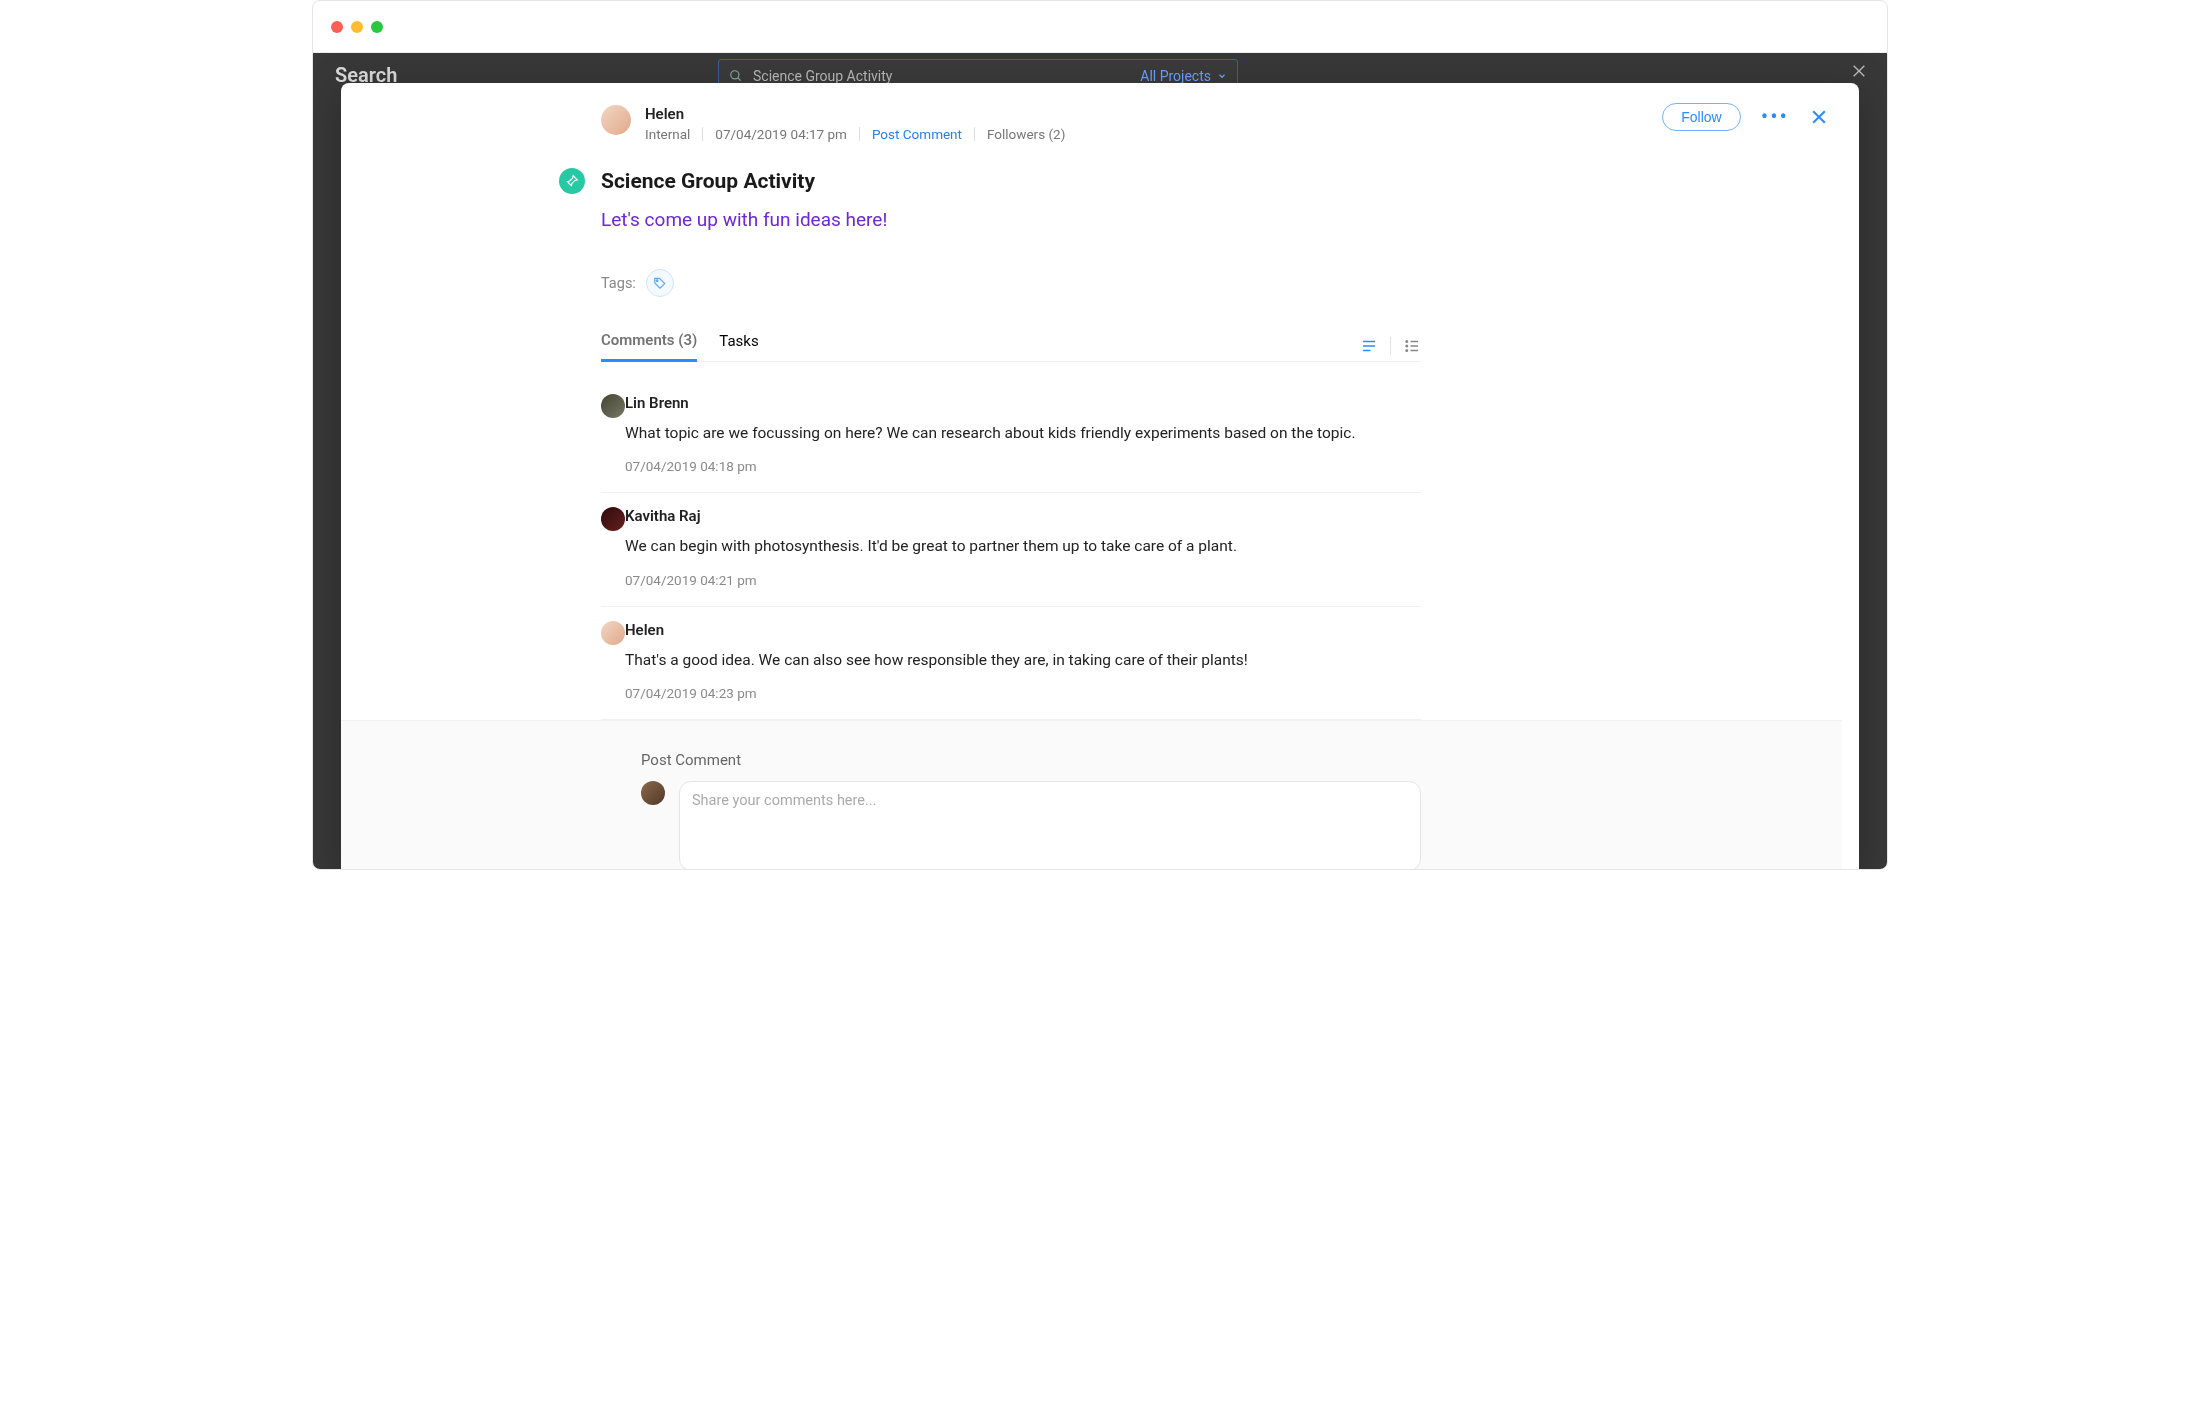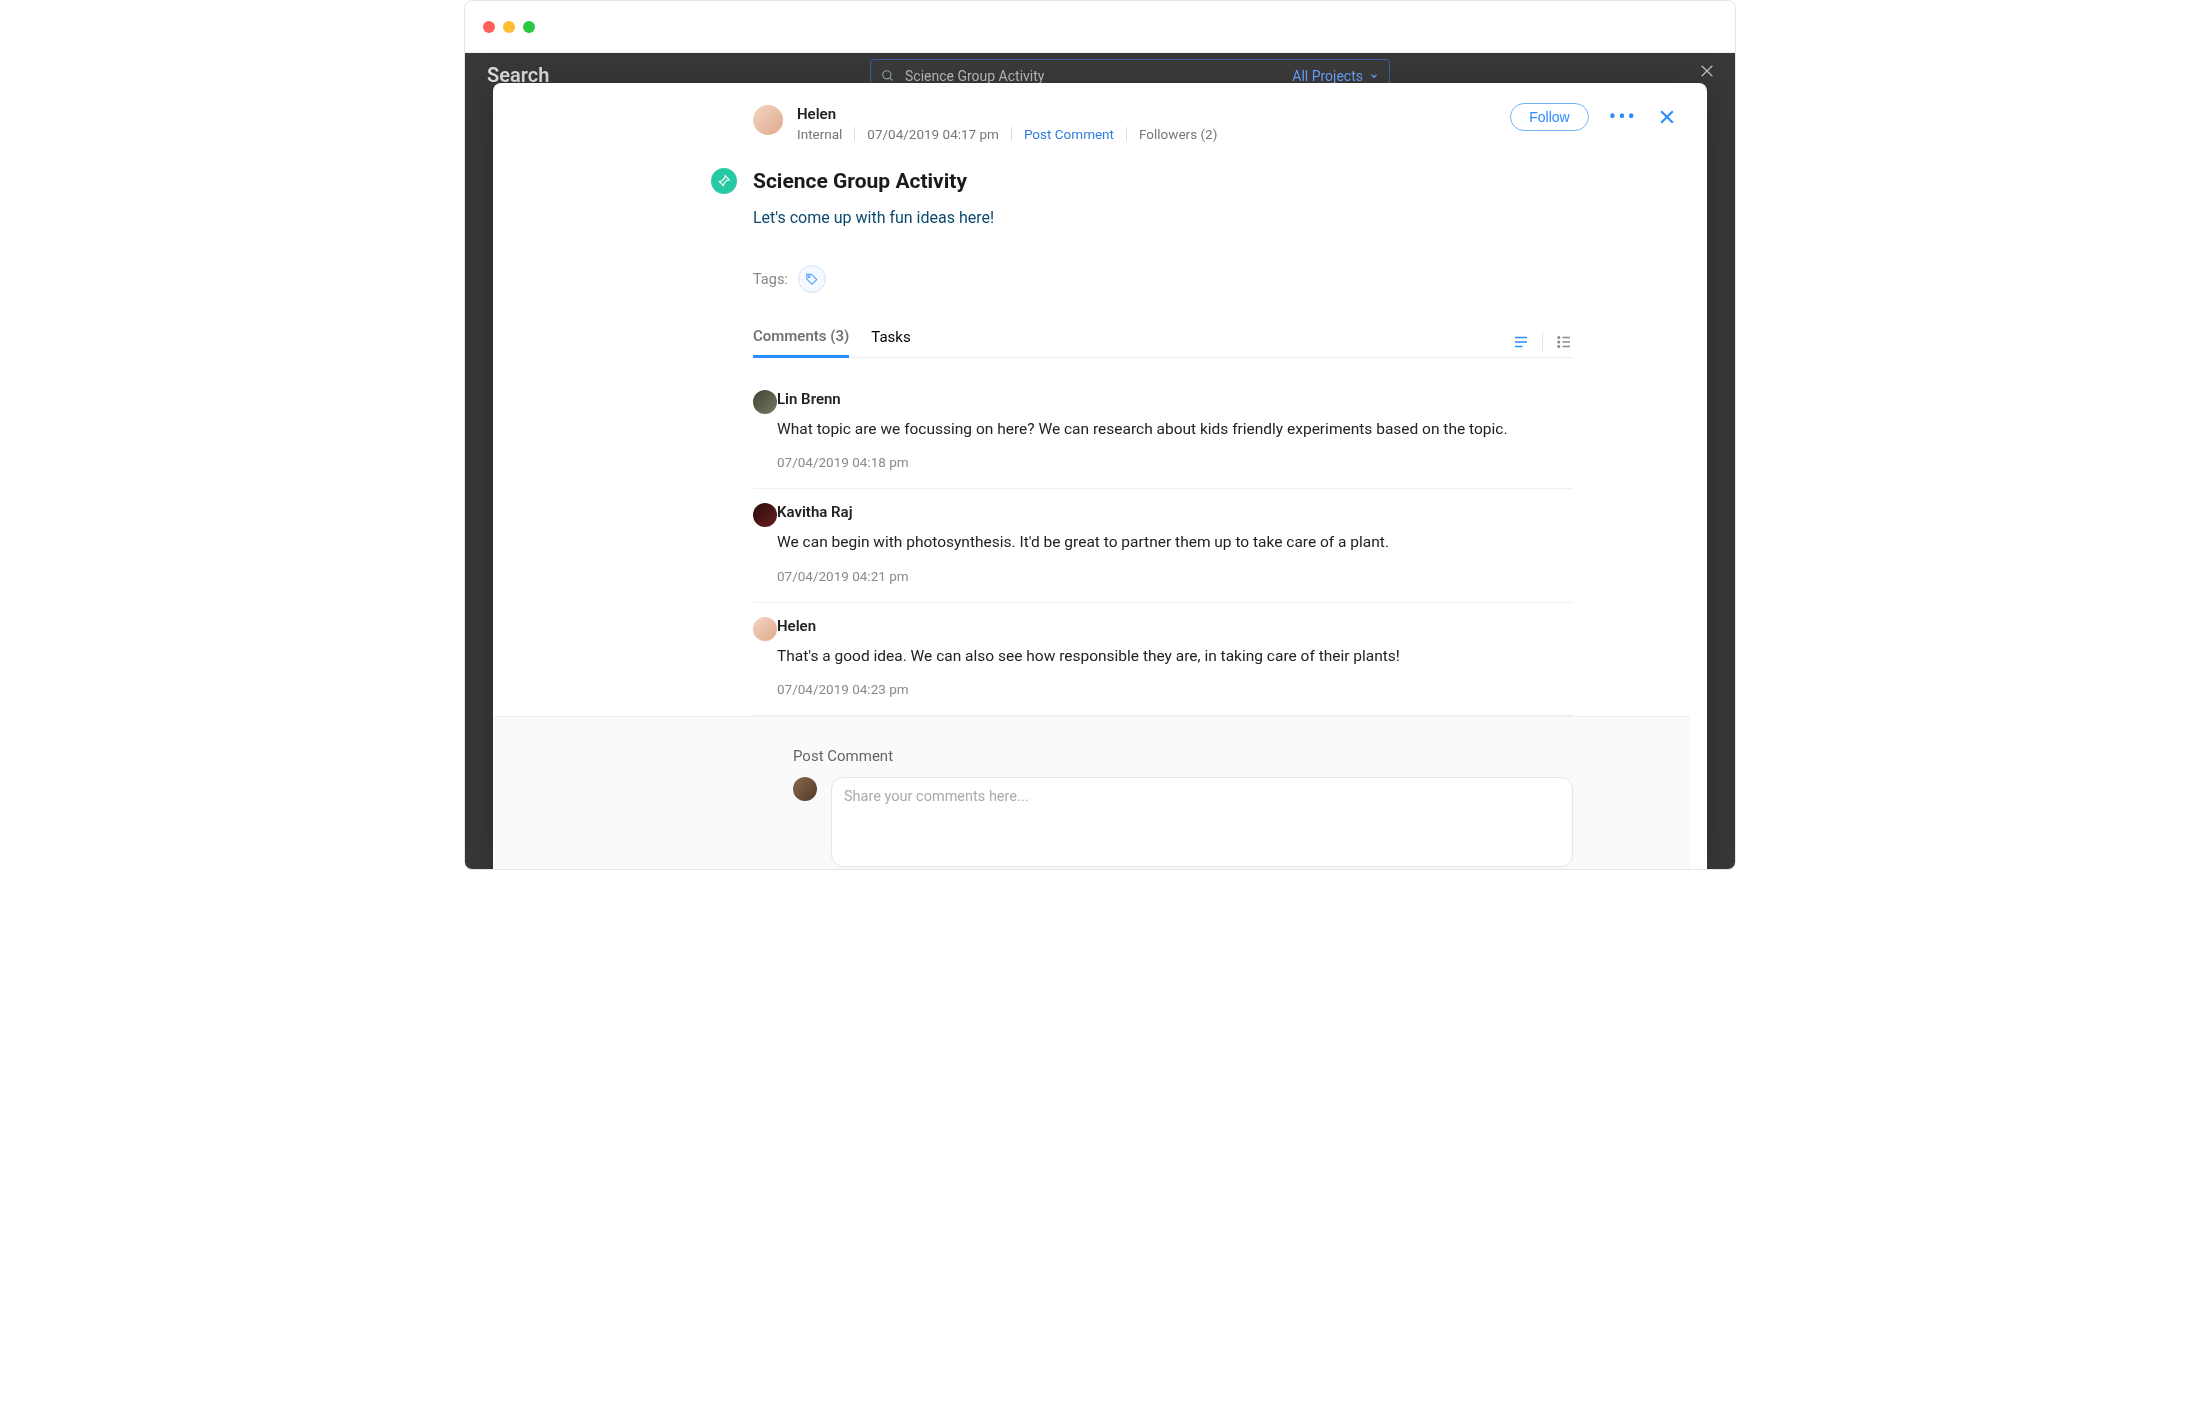--- a/index.html
+++ b/index.html
@@ -4,21 +4,21 @@
 <style>
   * { box-sizing: border-box; margin: 0; padding: 0; }
   html, body { height: 100%; }
   body {
     font-family: -apple-system, BlinkMacSystemFont, "Segoe UI", Roboto, Helvetica, Arial, sans-serif;
     background: #fff;
     color: #222;
     -webkit-font-smoothing: antialiased;
   }
   .window {
-    width: 1272px;
+    width: 1576px;
     height: 870px;
     margin: 0 auto;
     border: 1px solid #e5e5e5;
     border-radius: 8px;
     overflow: hidden;
     display: flex;
     flex-direction: column;
     background: #fff;
   }
   .titlebar {
@@ -135,21 +135,21 @@
     width:26px;height:26px;border-radius:50%;
     background:#27c9a4;
     display:flex;align-items:center;justify-content:center;
     color:#fff; flex:none;
     margin-left:-42px; 
   }
   .title-row h1{
     font-size:21px; font-weight:700; color:#1a1a1a;
   }
   .description{
-    margin-top:14px; font-size:16px; color:#0c4a6e;
+    margin-top:14px; font-size:19px; color:#6d28d9;
   }
 
   .tags-row{
     margin-top: 38px;
     display:flex; align-items:center; gap:10px;
     color:#888; font-size:14.5px;
   }
   .tag-add{
     width:28px;height:28px;border-radius:50%;
     border:1px solid #cfe4ff;

